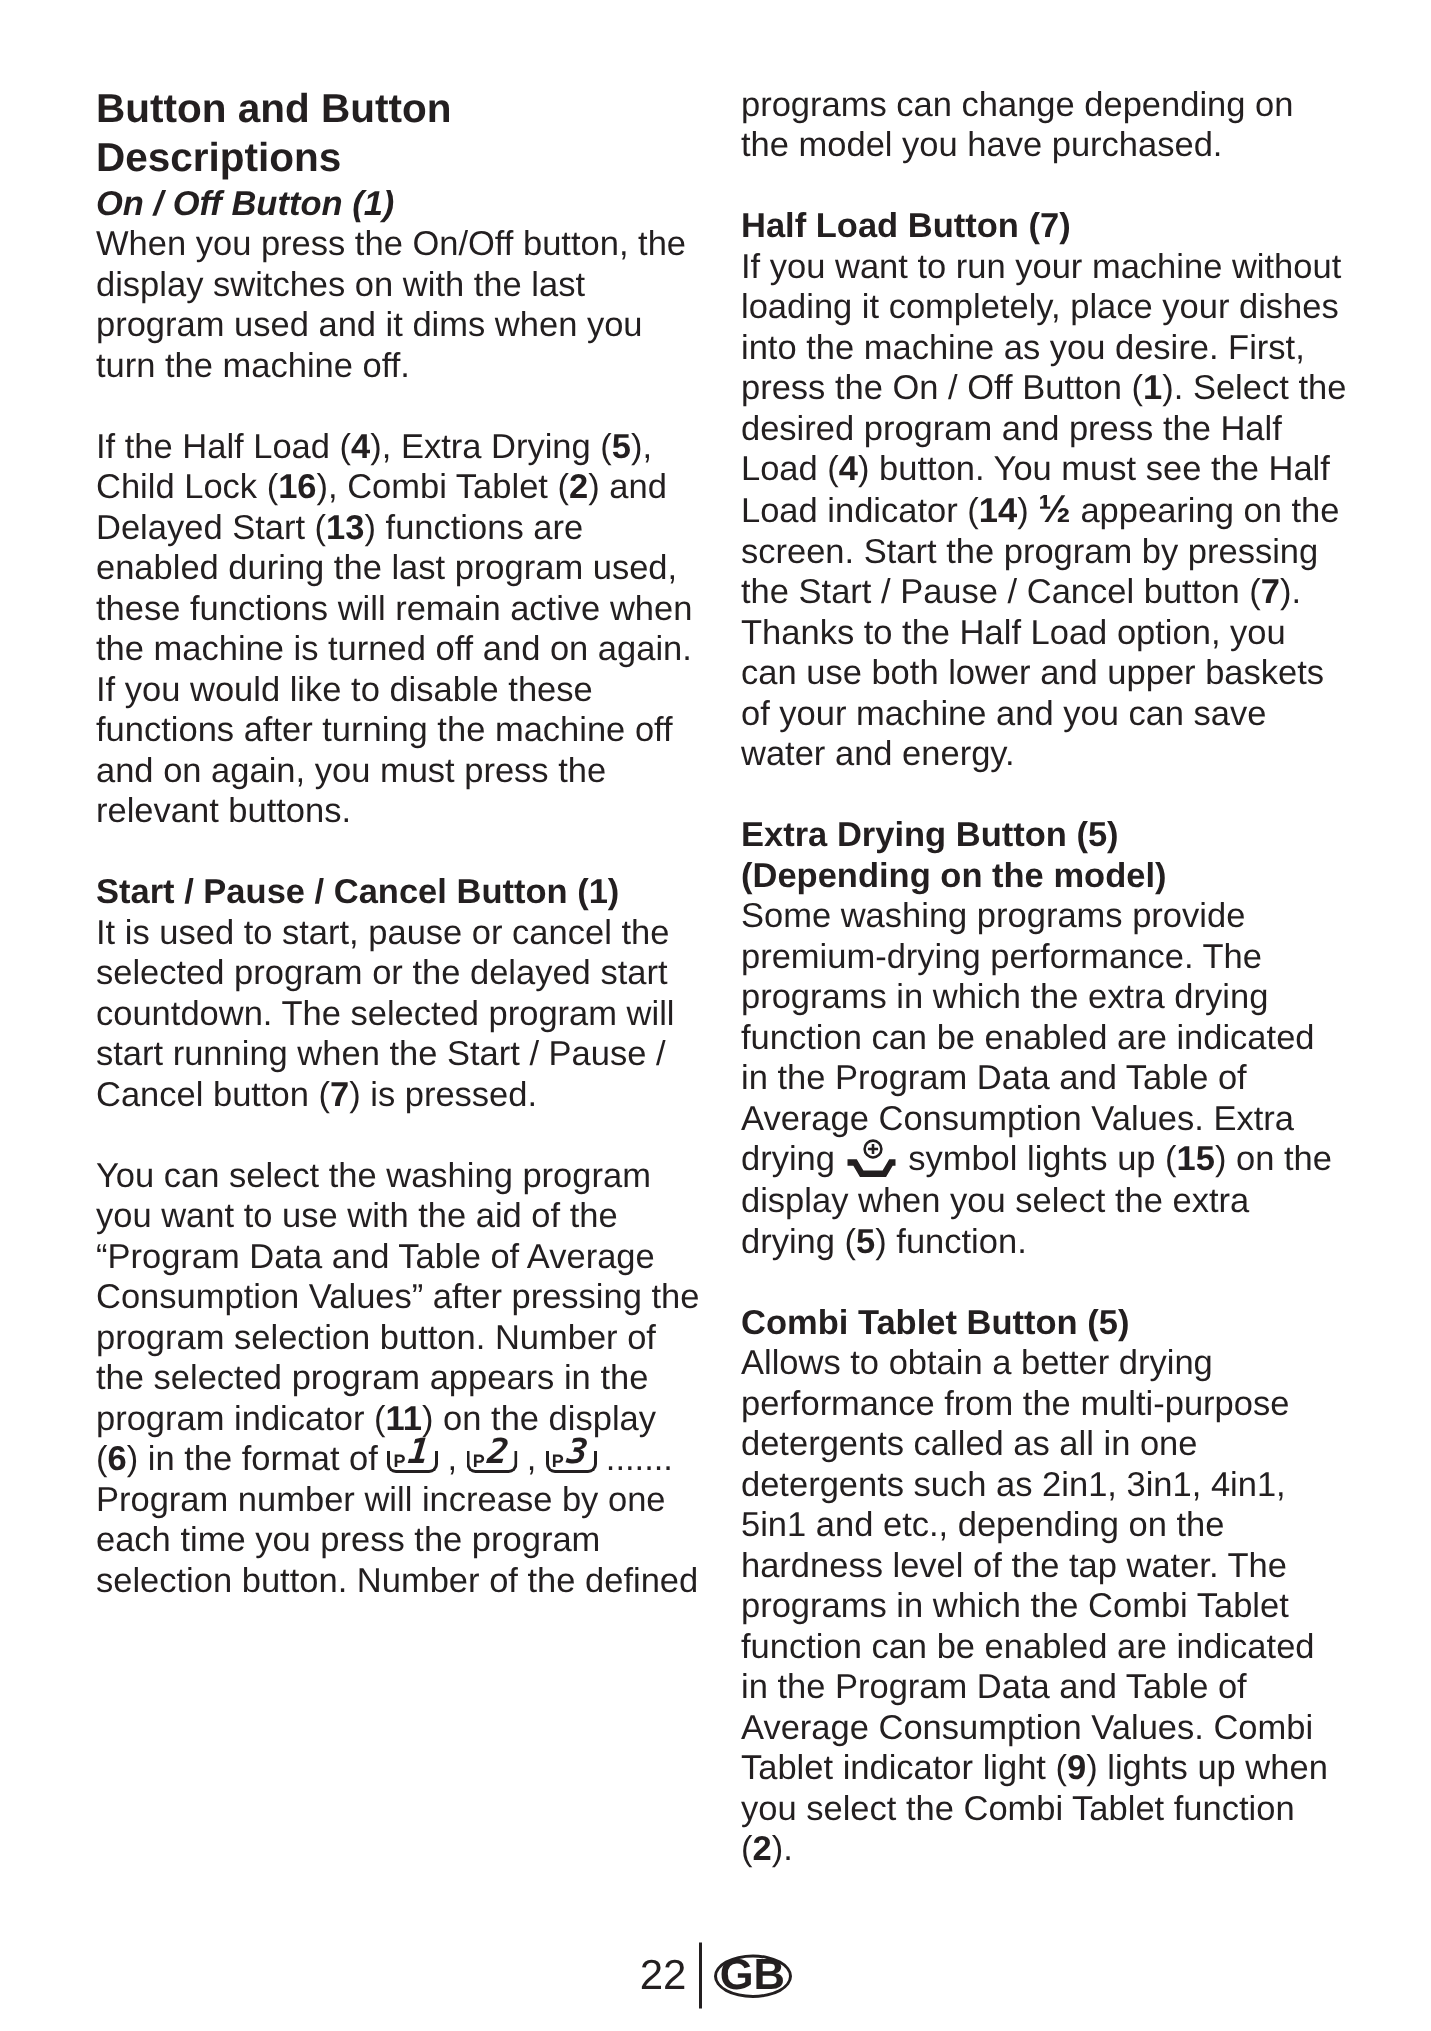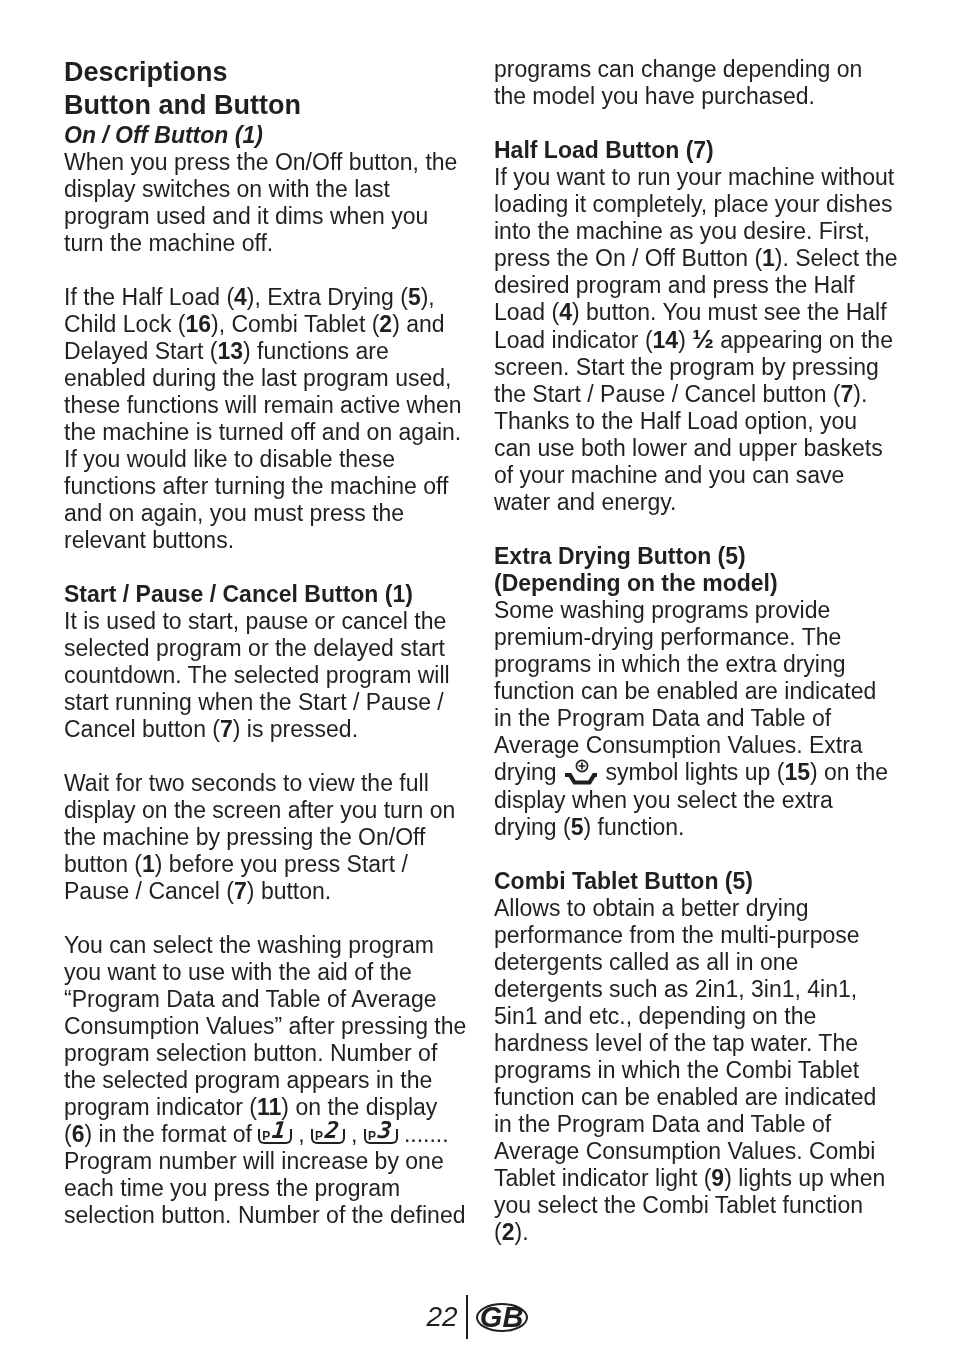--- a/index.html
+++ b/index.html
@@ -34,49 +34,48 @@
   }
 
   
   .edry { display:inline-block; width:36px; height:28px; vertical-align:-7px; }
   .edry svg { display:block; }
 
   .half { font-size:26px; }
 
   .footer {
     position:absolute; top:1294px; left:0; right:0; height:46px;
-    display:flex; justify-content:center; align-items:center; gap:8px;font-style:italic;
+    display:flex; justify-content:center; align-items:center; gap:8px;
   }
   .page-num { font-size:28px; line-height:1; }
   .footer-divider { width:2px; height:44px; background:#231f20; }
   .gb-oval {
     box-sizing:border-box; width:52px; height:29px; border:2px solid #231f20; border-radius:50%;
     display:flex; align-items:center; justify-content:center;
     font-weight:700; font-size:29px; line-height:1;
   }
 </style>
 </head>
 <body>
 
 <div class="page">
   <div class="col col-left" id="col-0">
       <div class="title">
+        <span class="ln">Button and Button</span>
         <span class="ln">Descriptions</span>
-        <span class="ln">Button and Button</span>
       </div>
       <div class="heading">
         <span class="ln">On / Off Button (1)</span>
       </div>
       <p class="para">When you press the On/Off button, the display switches on with the last program used and it dims when you turn the machine off.</p>
       <p class="para">If the Half Load (<b>4</b>), Extra Drying (<b>5</b>), Child Lock (<b>16</b>), Combi Tablet (<b>2</b>) and Delayed Start (<b>13</b>) functions are enabled during the last program used, these functions will remain active when the machine is turned off and on again. If you would like to disable these functions after turning the machine off and on again, you must press the relevant buttons.</p>
       <div class="heading">
         <span class="ln">Start / Pause / Cancel Button (1)</span>
       </div>
       <p class="para">It is used to start, pause or cancel the selected program or the delayed start countdown. The selected program will start running when the Start / Pause / Cancel button (<b>7</b>) is pressed.</p>
-      <p class="para">Wait for two seconds to view the full display on the screen after you turn on the machine by pressing the On/Off button (<b>1</b>) before you press Start / Pause / Cancel (<b>7</b>) button.</p>
       <p class="para">You can select the washing program you want to use with the aid of the “Program Data and Table of Average Consumption Values” after pressing the program selection button. Number of the selected program appears in the program indicator (<b>11</b>) on the display (<b>6</b>) in the format of <span class="prog"><span class="pbox"></span><span class="pp">P</span><span class="pd">1</span></span>, <span class="prog"><span class="pbox"></span><span class="pp">P</span><span class="pd">2</span></span>, <span class="prog"><span class="pbox"></span><span class="pp">P</span><span class="pd">3</span></span>....... Program number will increase by one each time you press the program selection button. Number of the defined</p>
     </div>
   <div class="col col-right" id="col-1">
       <p class="para">programs can change depending on the model you have purchased.</p>
       <div class="heading">
         <span class="ln">Half Load Button (7)</span>
       </div>
       <p class="para">If you want to run your machine without loading it completely, place your dishes into the machine as you desire. First, press the On / Off Button (<b>1</b>). Select the desired program and press the Half Load (<b>4</b>) button. You must see the Half Load indicator (<b>14</b>) <b class="half">½</b> appearing on the screen. Start the program by pressing the Start / Pause / Cancel button (<b>7</b>). Thanks to the Half Load option, you can use both lower and upper baskets of your machine and you can save water and energy.</p>
       <div class="heading">
         <span class="ln">Extra Drying Button (5)</span>

